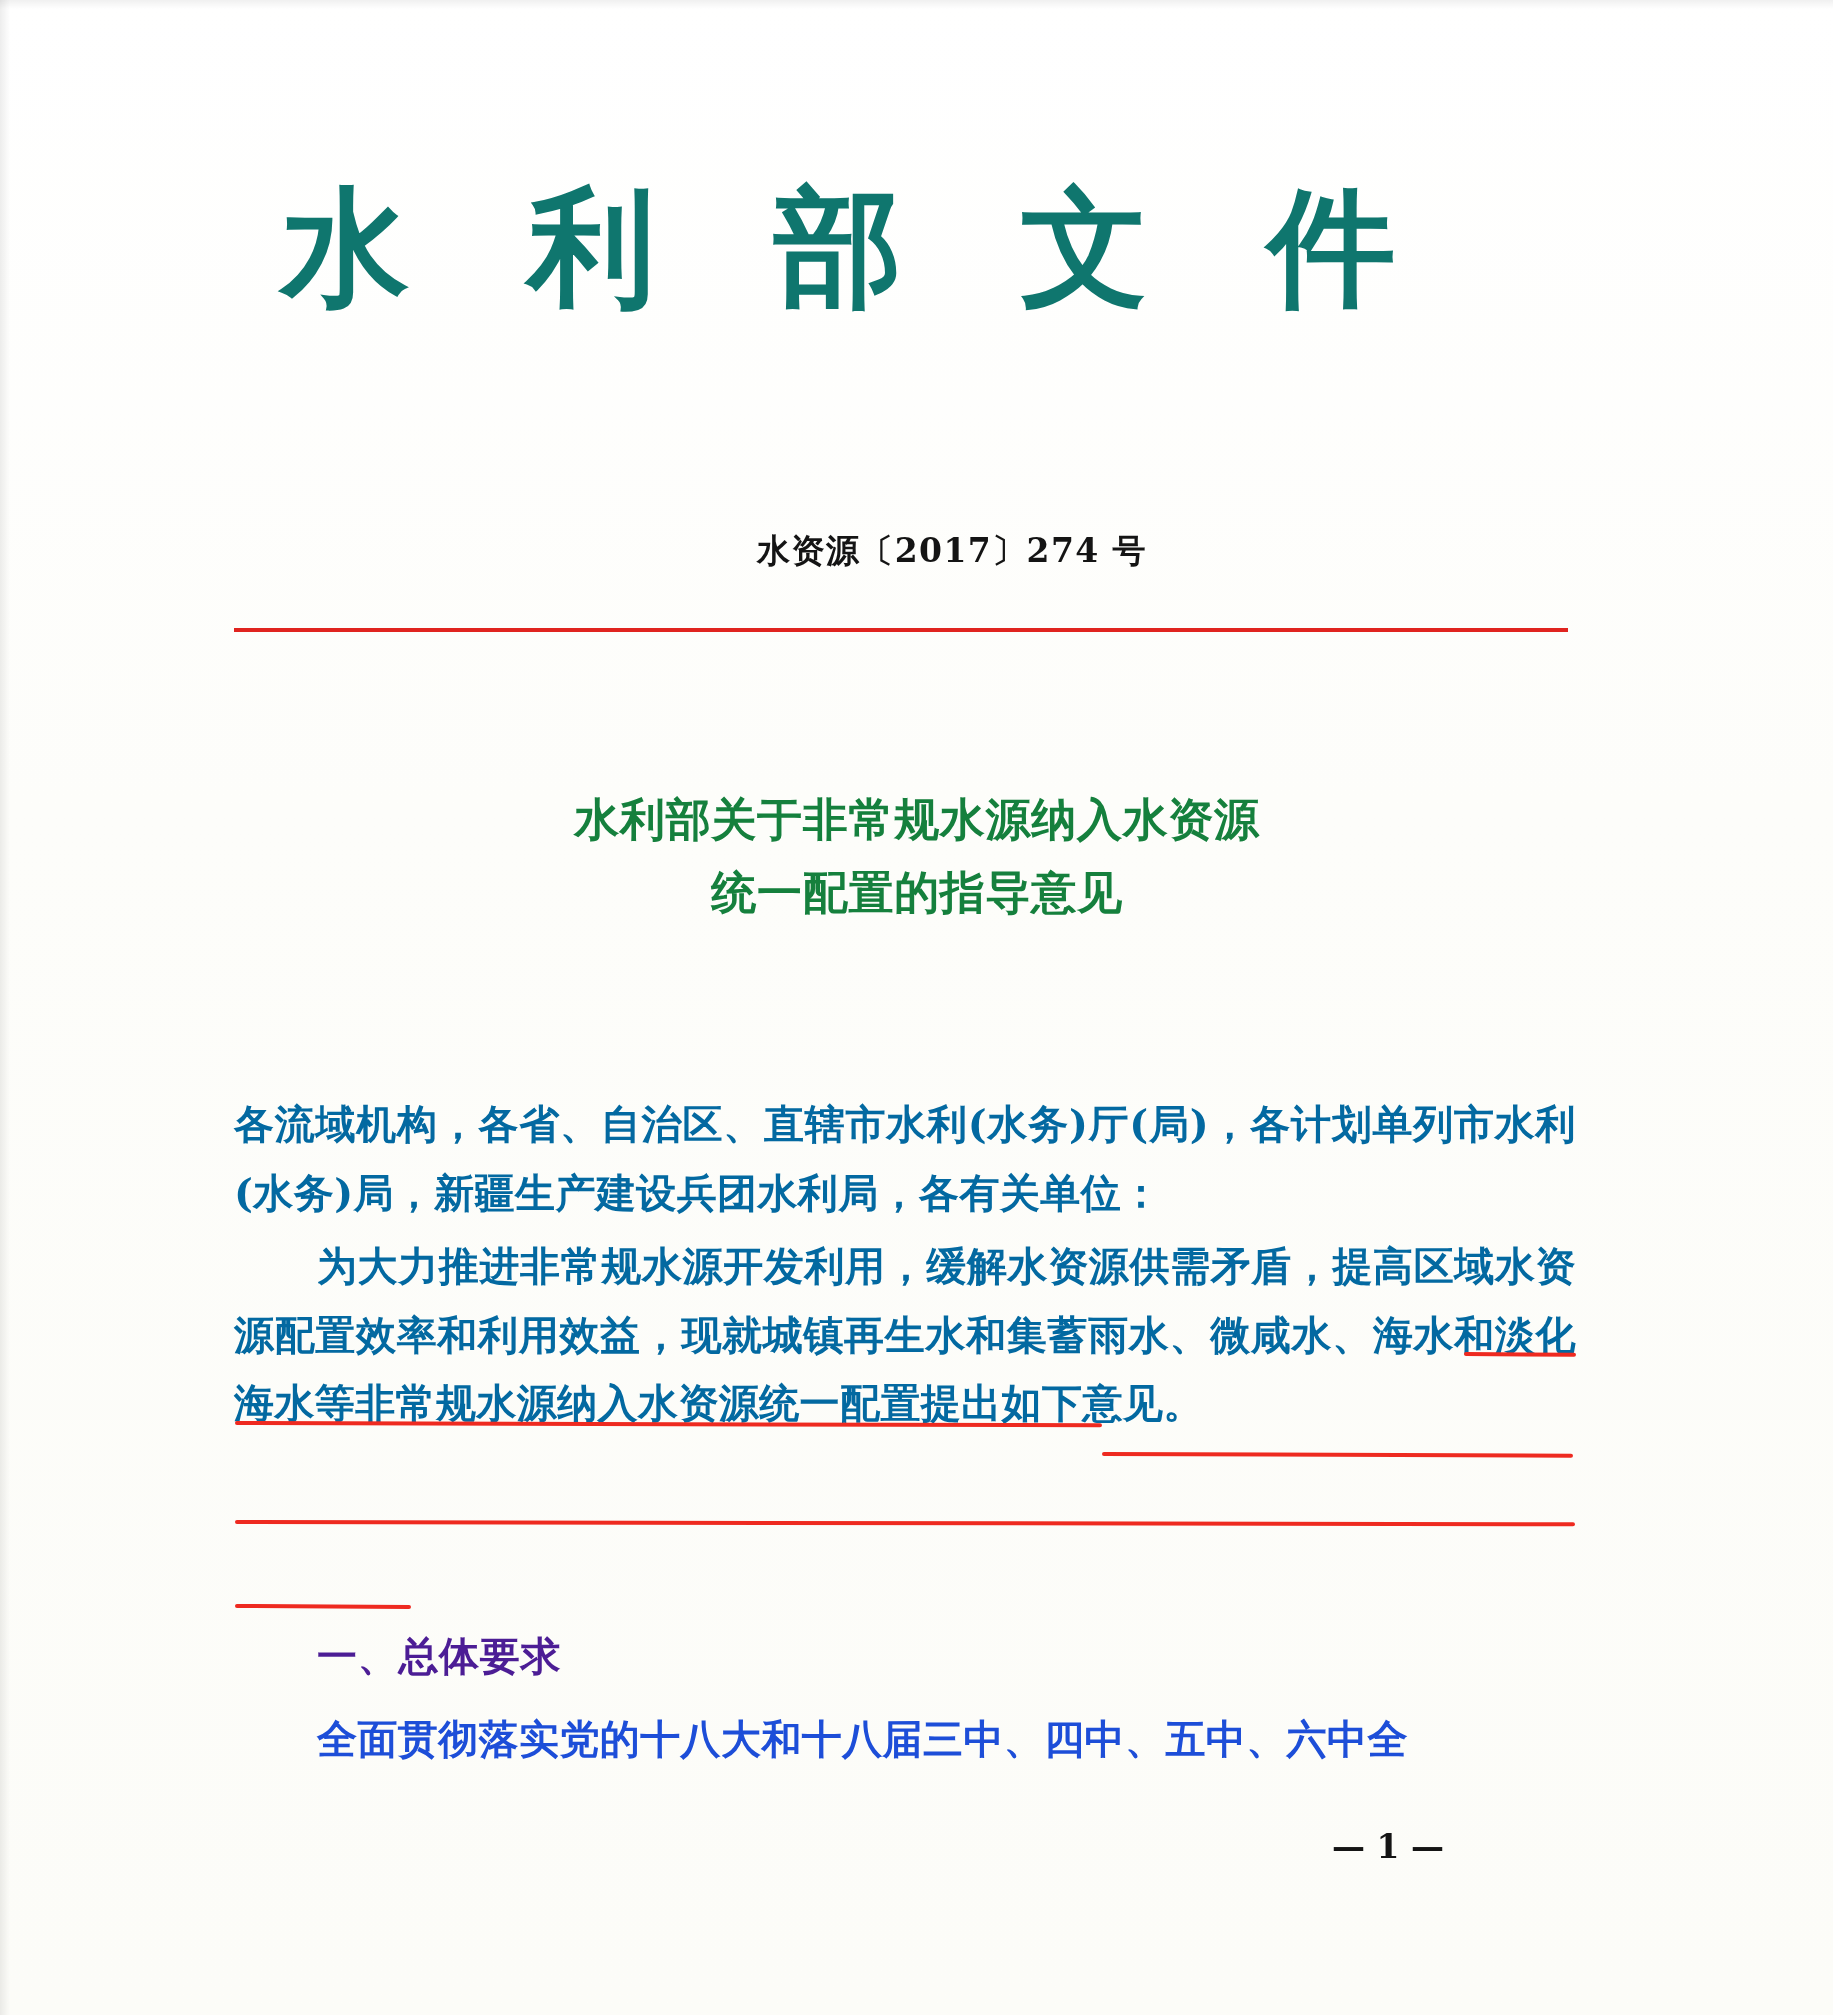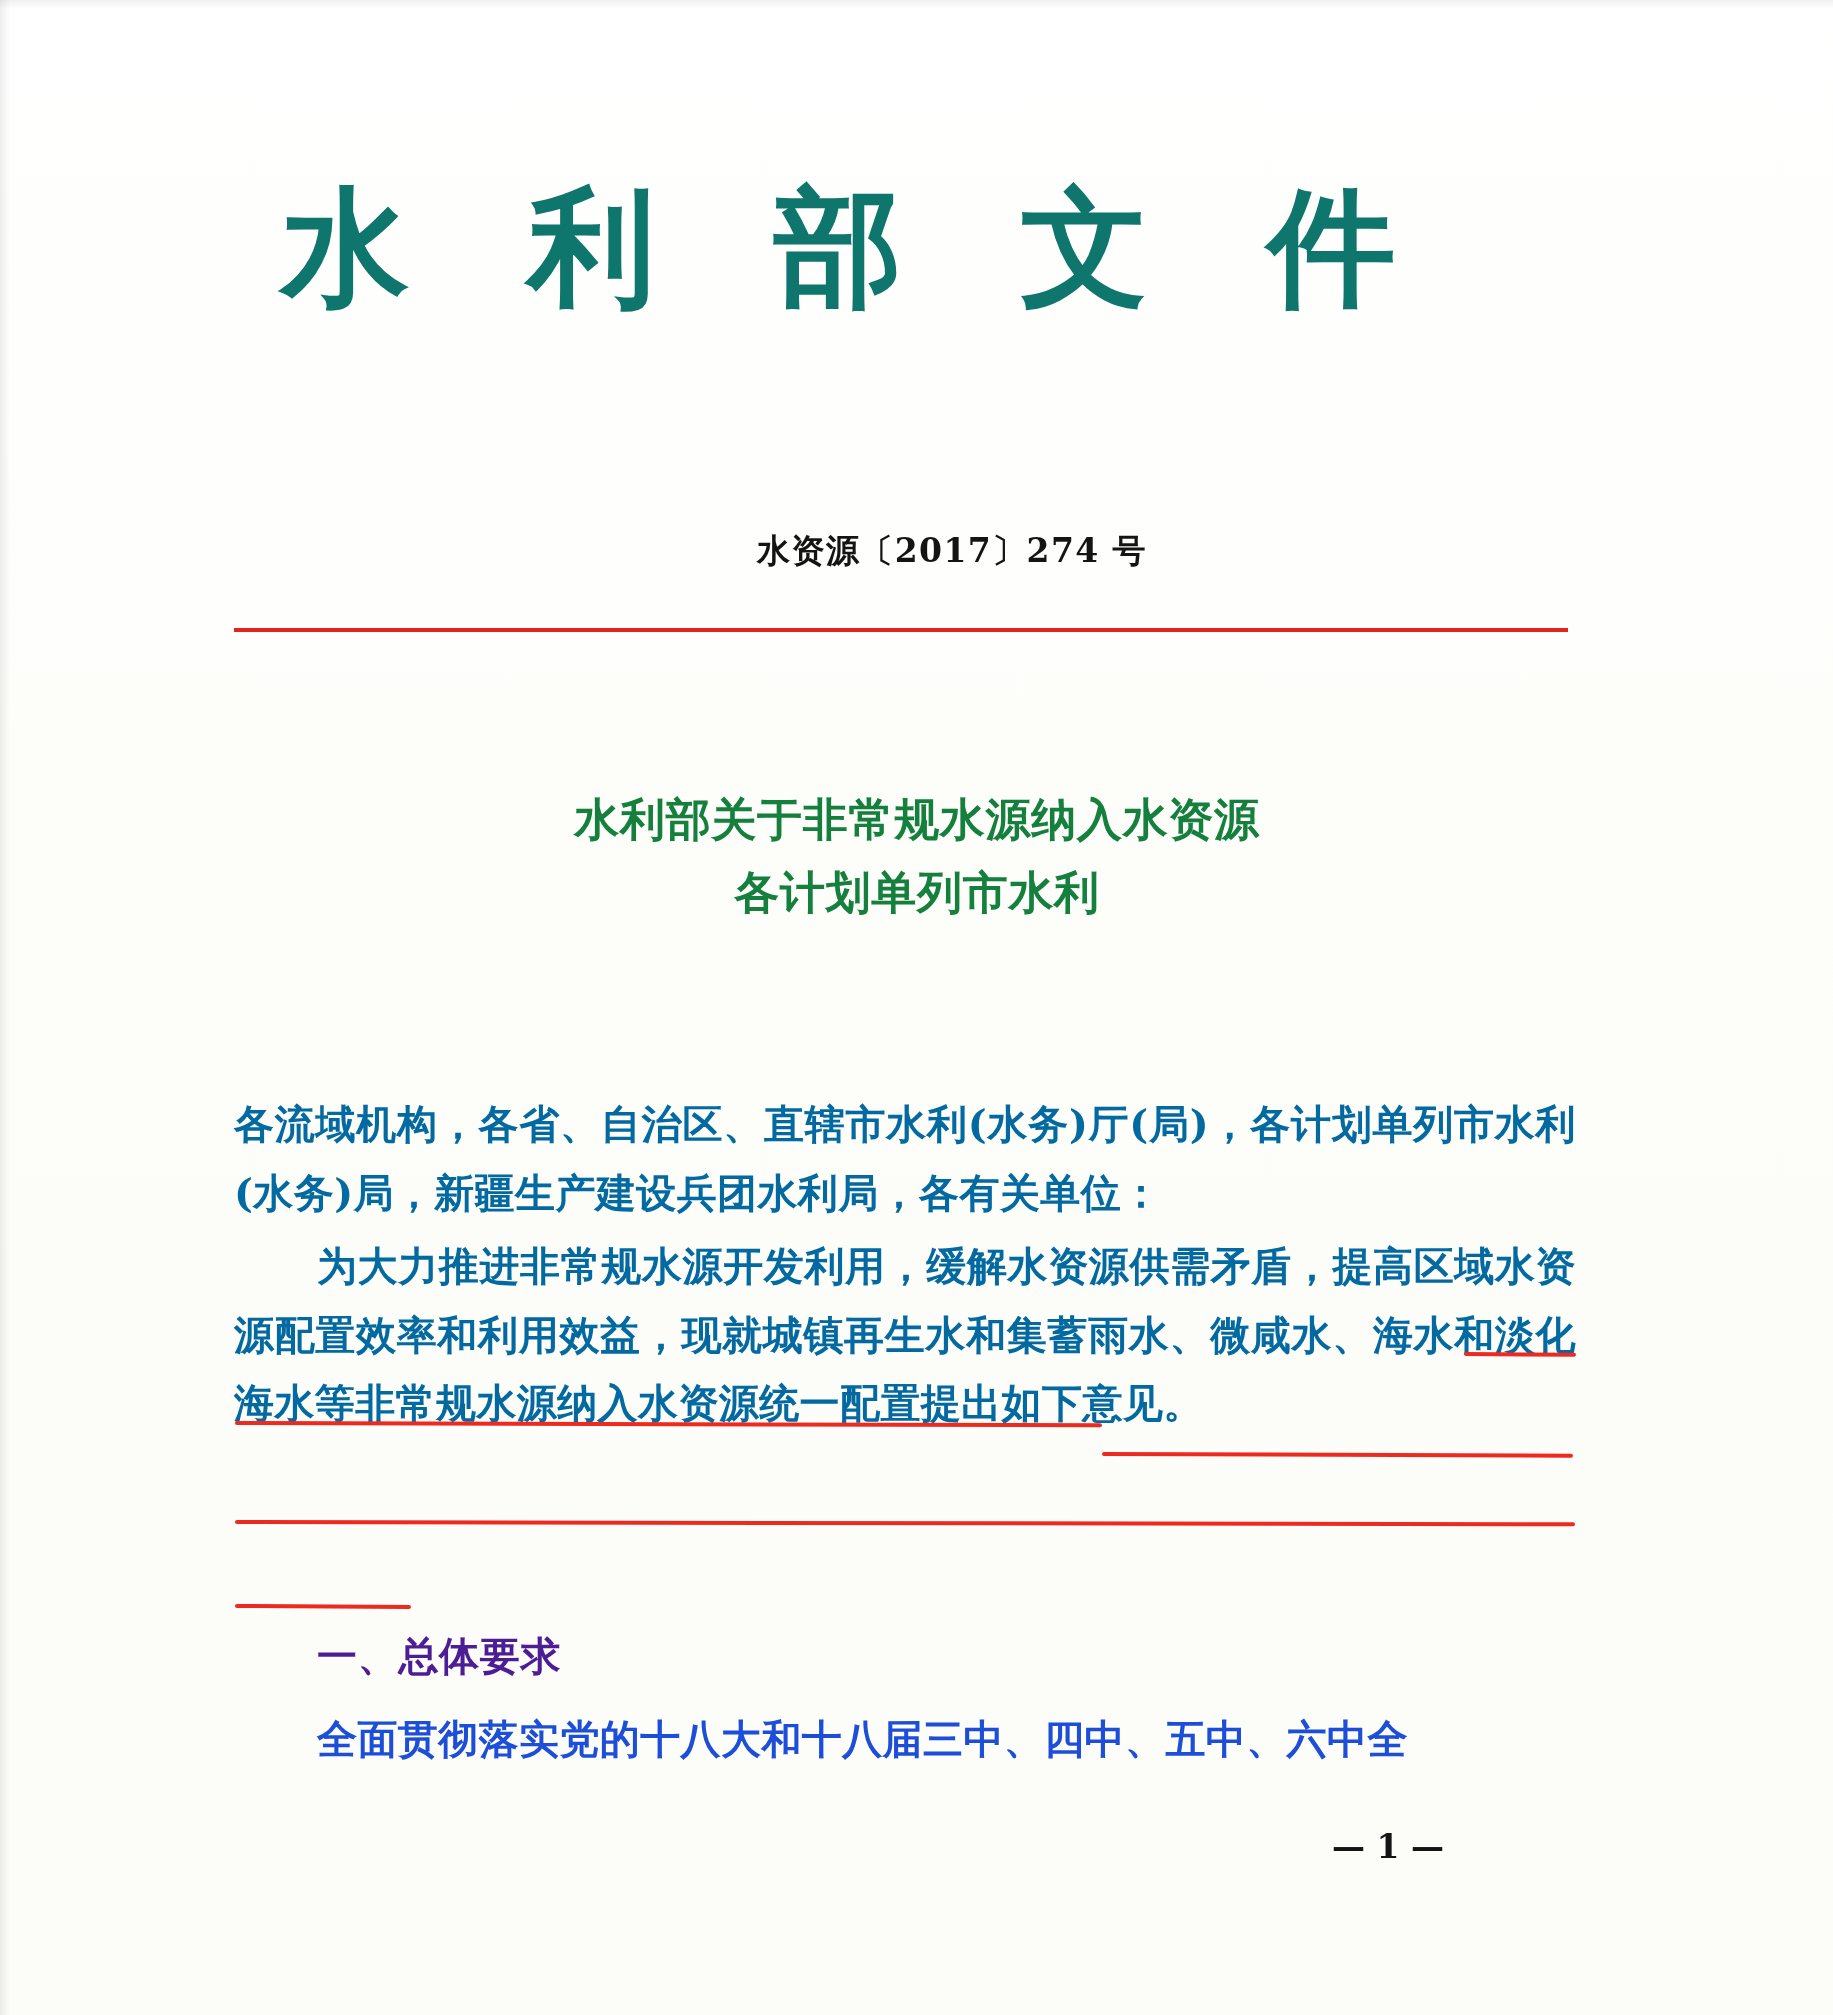--- a/index.html
+++ b/index.html
@@ -165,21 +165,21 @@
   <div class="edge-shadow-top"></div>
 
   <div class="masthead">水 利 部 文 件</div>
 
   <div class="doc-number">水资源〔2017〕274 号</div>
 
   <div class="red-rule"></div>
 
   <div class="doc-title">
     <span class="line">水利部关于非常规水源纳入水资源</span>
-    <span class="line">各计划单列市水利</span>
+    <span class="line">统一配置的指导意见</span>
   </div>
 
   <div class="body-block">
     <p class="para">各流域机构，各省、自治区、直辖市水利(水务)厅(局)，各计划单列市水利(水务)局，新疆生产建设兵团水利局，各有关单位：</p>
     <p class="para indent">为大力推进非常规水源开发利用，缓解水资源供需矛盾，提高区域水资源配置效率和利用效益，现就城镇再生水和集蓄雨水、微咸水、海水和淡化海水等非常规水源纳入水资源统一配置提出如下意见。</p>
   </div>
 
   <div class="ul-red" style="top: 1352px; left: 1464px; width: 112px; transform: rotate(0.4deg);"></div>
   <div class="ul-red" style="top: 1421px; left: 235px; width: 867px; transform: rotate(0.15deg);"></div>
   <div class="ul-red" style="top: 1452px; left: 1102px; width: 471px; transform: rotate(0.2deg);"></div>

